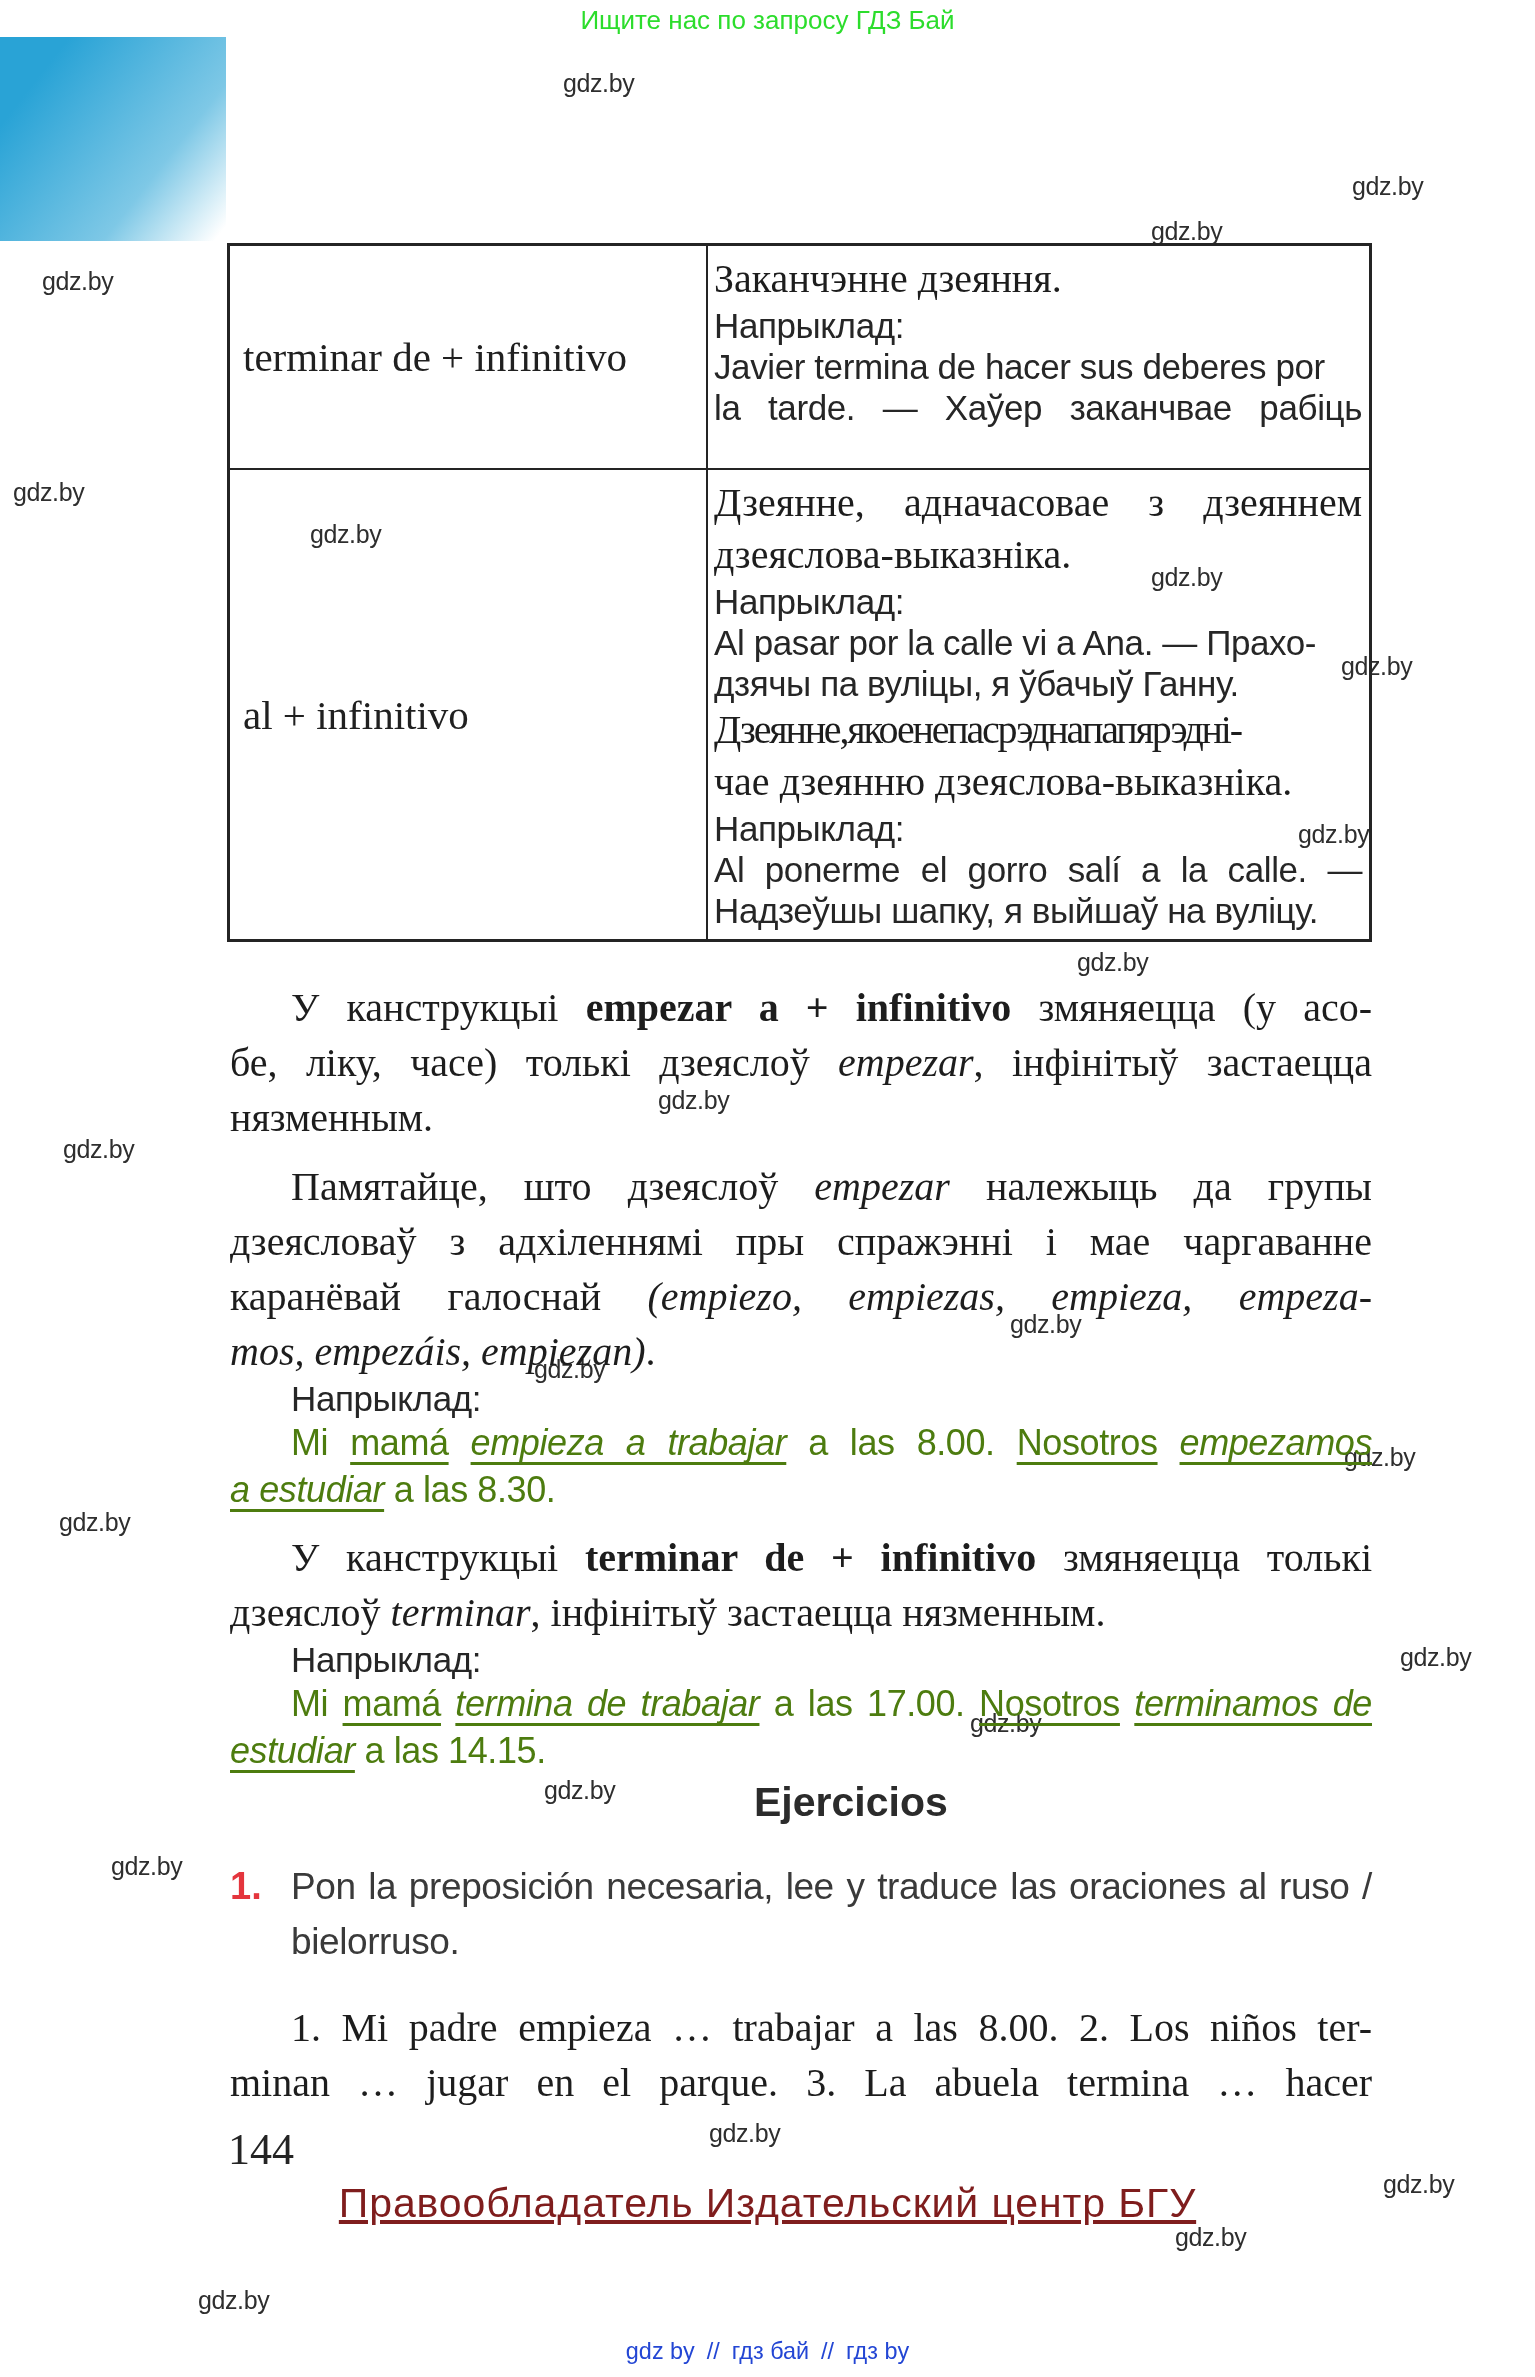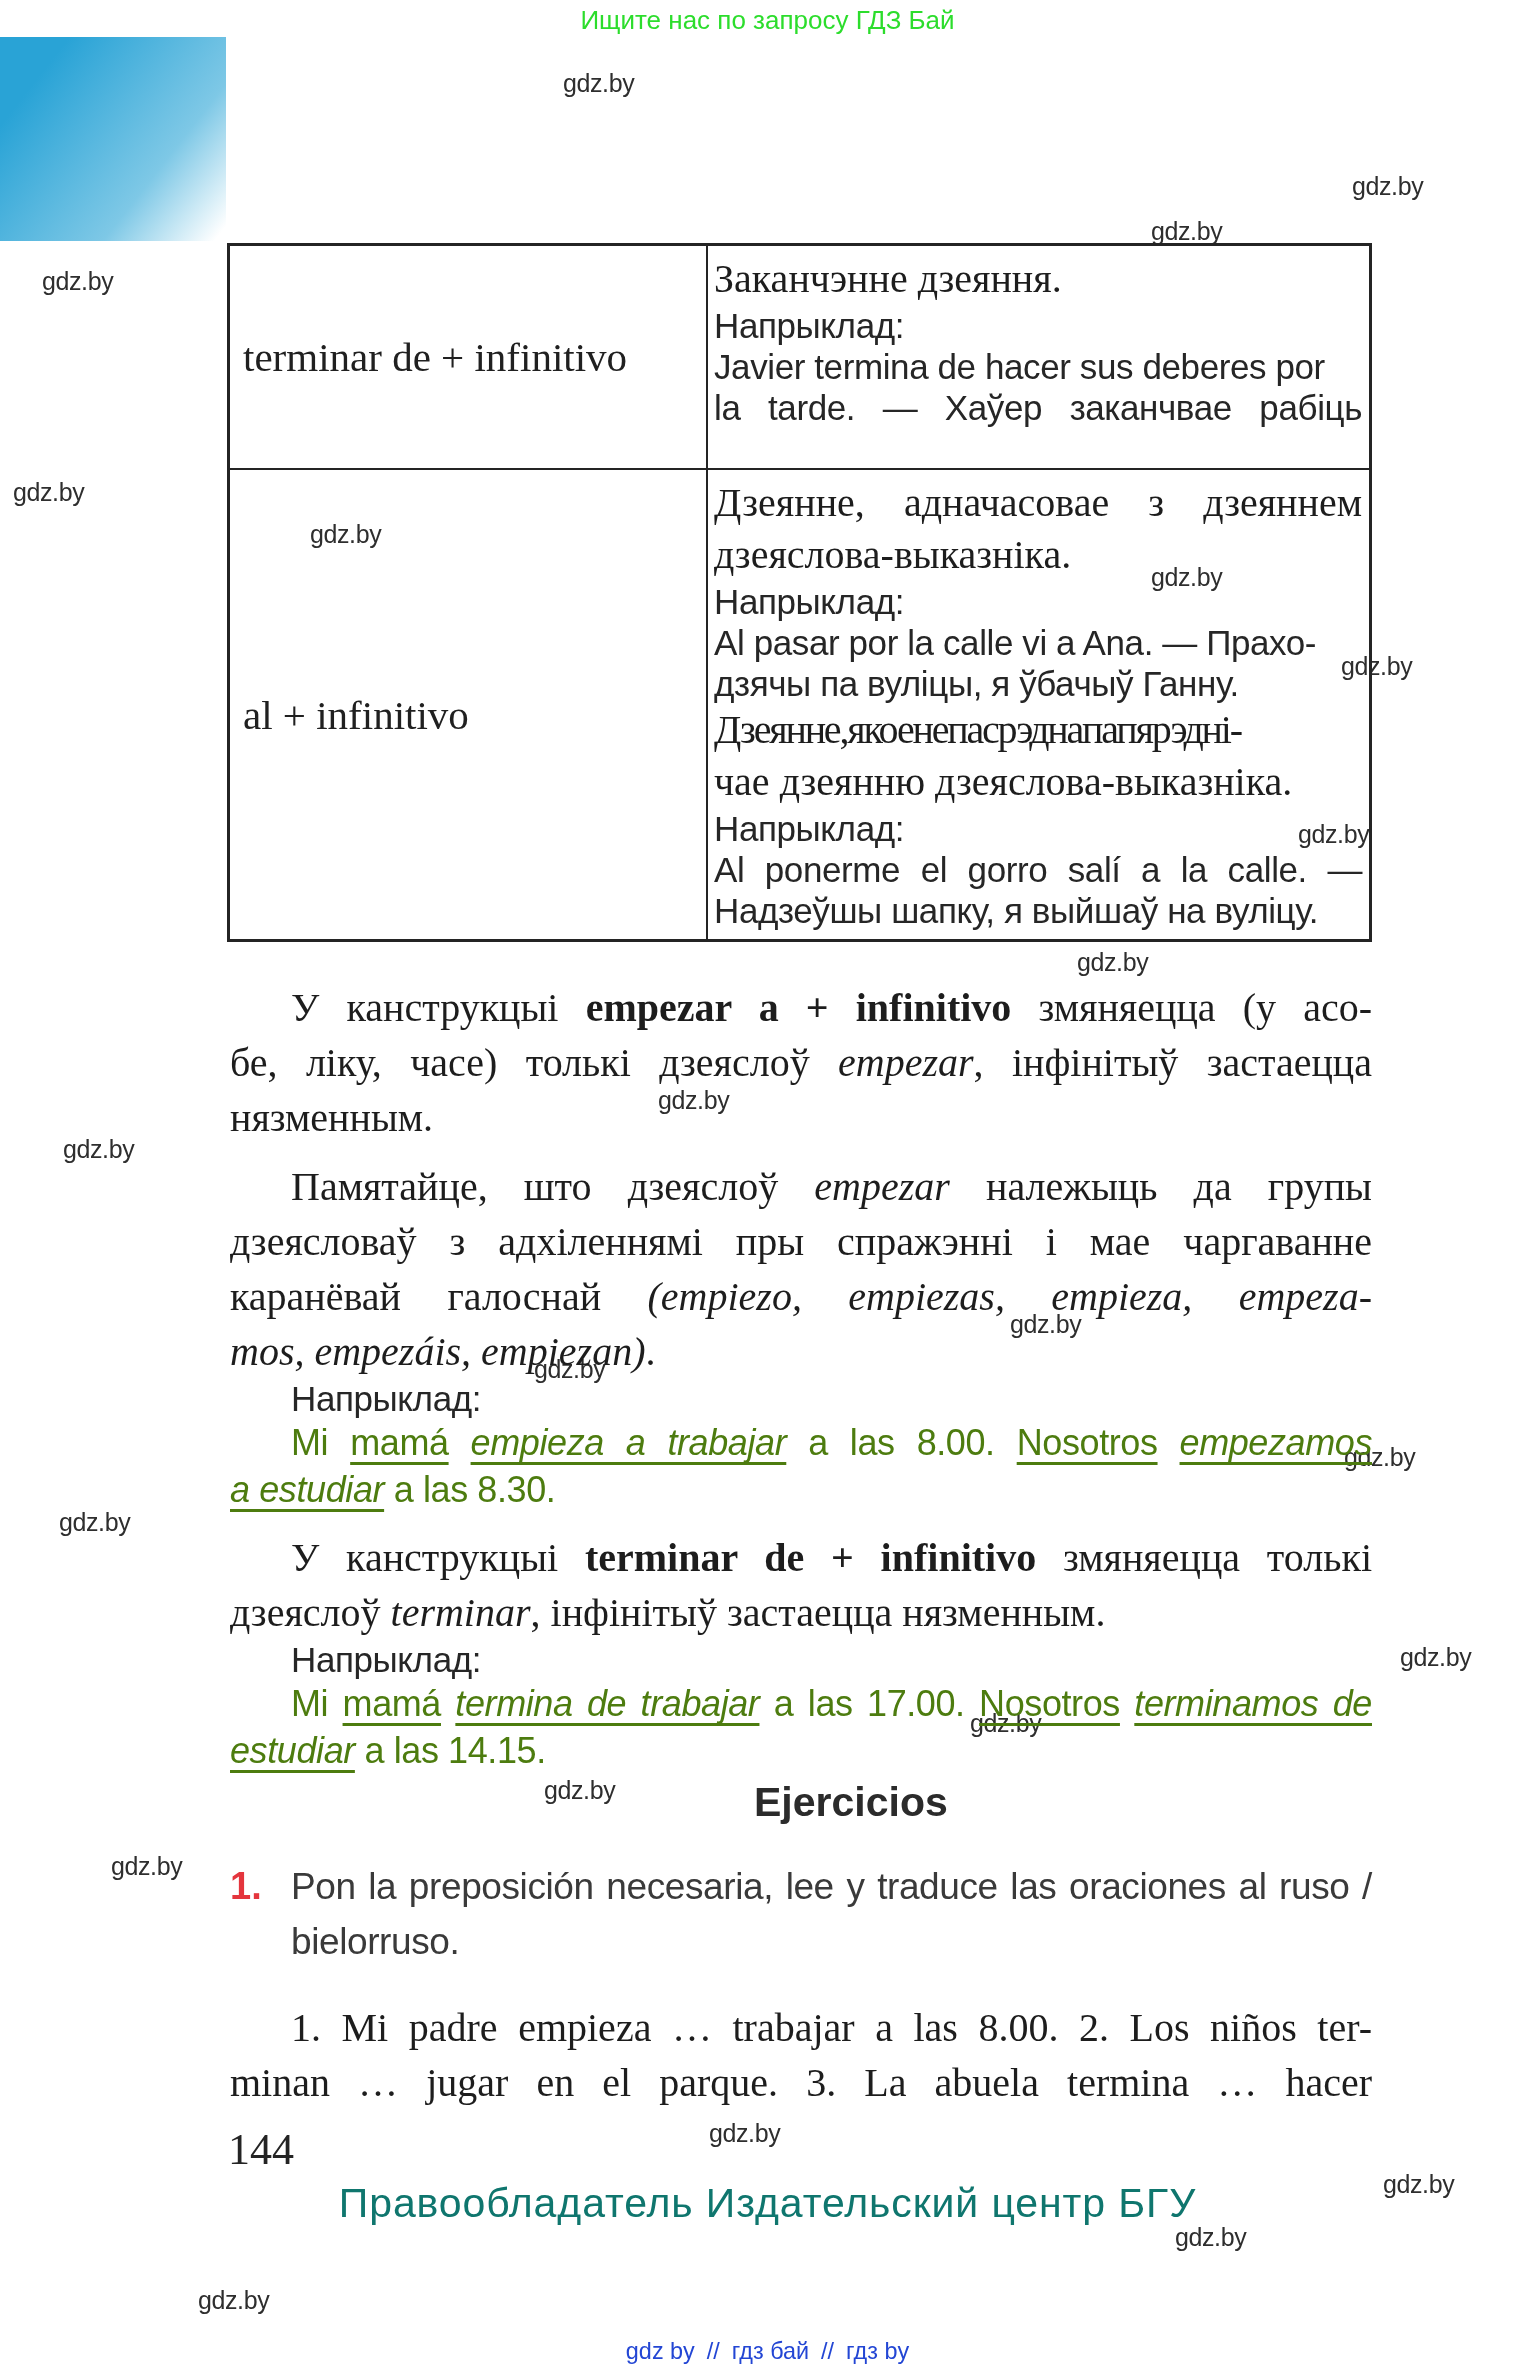--- a/index.html
+++ b/index.html
@@ -60,22 +60,22 @@
   .ex-num{position:absolute;left:0;top:0;font-family:"Liberation Sans",sans-serif;
           font-weight:bold;font-size:38px;color:#e4353d;line-height:55px;}
   .ex-line{font-family:"Liberation Sans",sans-serif;font-size:37px;line-height:55px;height:55px;
            color:#3a3a3a;letter-spacing:-0.4px;}
 
   .sentences{position:absolute;left:230px;top:2000px;width:1142px;}
 
   .pagenum{position:absolute;left:228px;top:2124px;font-size:44px;color:#242424;}
 
   .publisher{position:absolute;left:0;top:2180px;width:100%;text-align:center;
-             font-family:"Liberation Sans",sans-serif;font-size:41px;color:#0f766e;
-             letter-spacing:0.9px;}
+             font-family:"Liberation Sans",sans-serif;font-size:41px;color:#7f1d1d;
+             letter-spacing:0.9px;text-decoration:underline;}
 
   .links{position:absolute;left:0;top:2338px;width:100%;text-align:center;
          font-family:Liberation Sans, sans-serif;font-size:23.4px;color:#2346d4;}
   .links .sep{margin:0 12px;}
   .links a{color:#2346d4;text-decoration:none;cursor:pointer;}
 </style>
 </head>
 <body>
 
 <div class="page">

